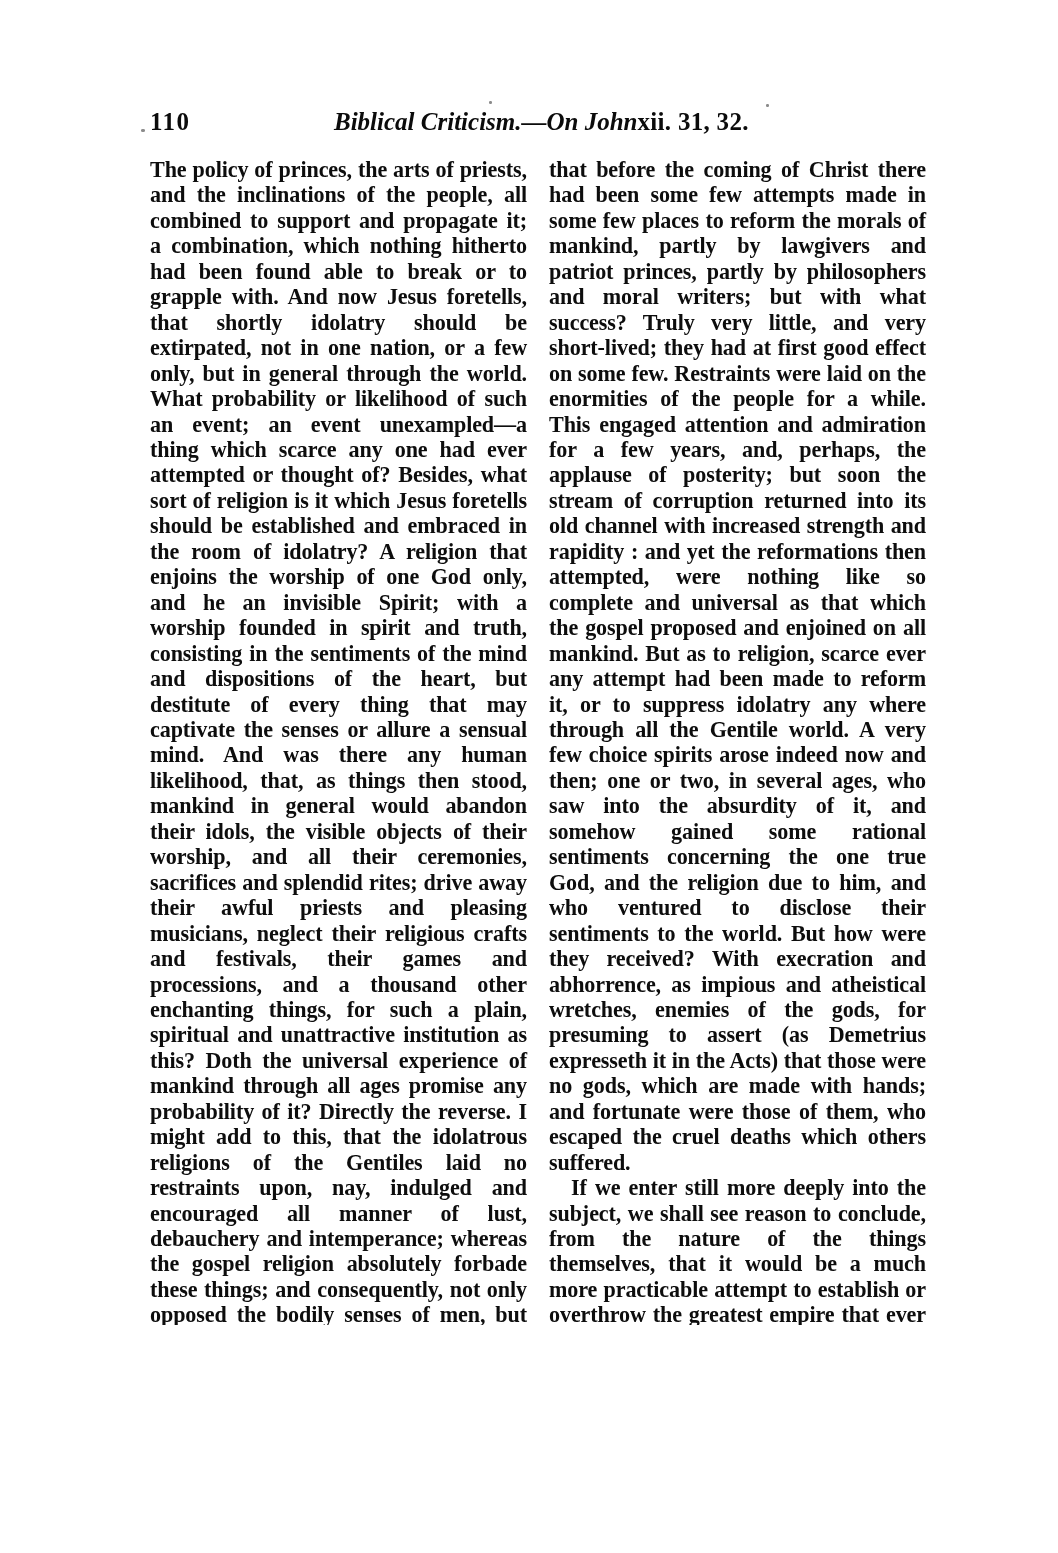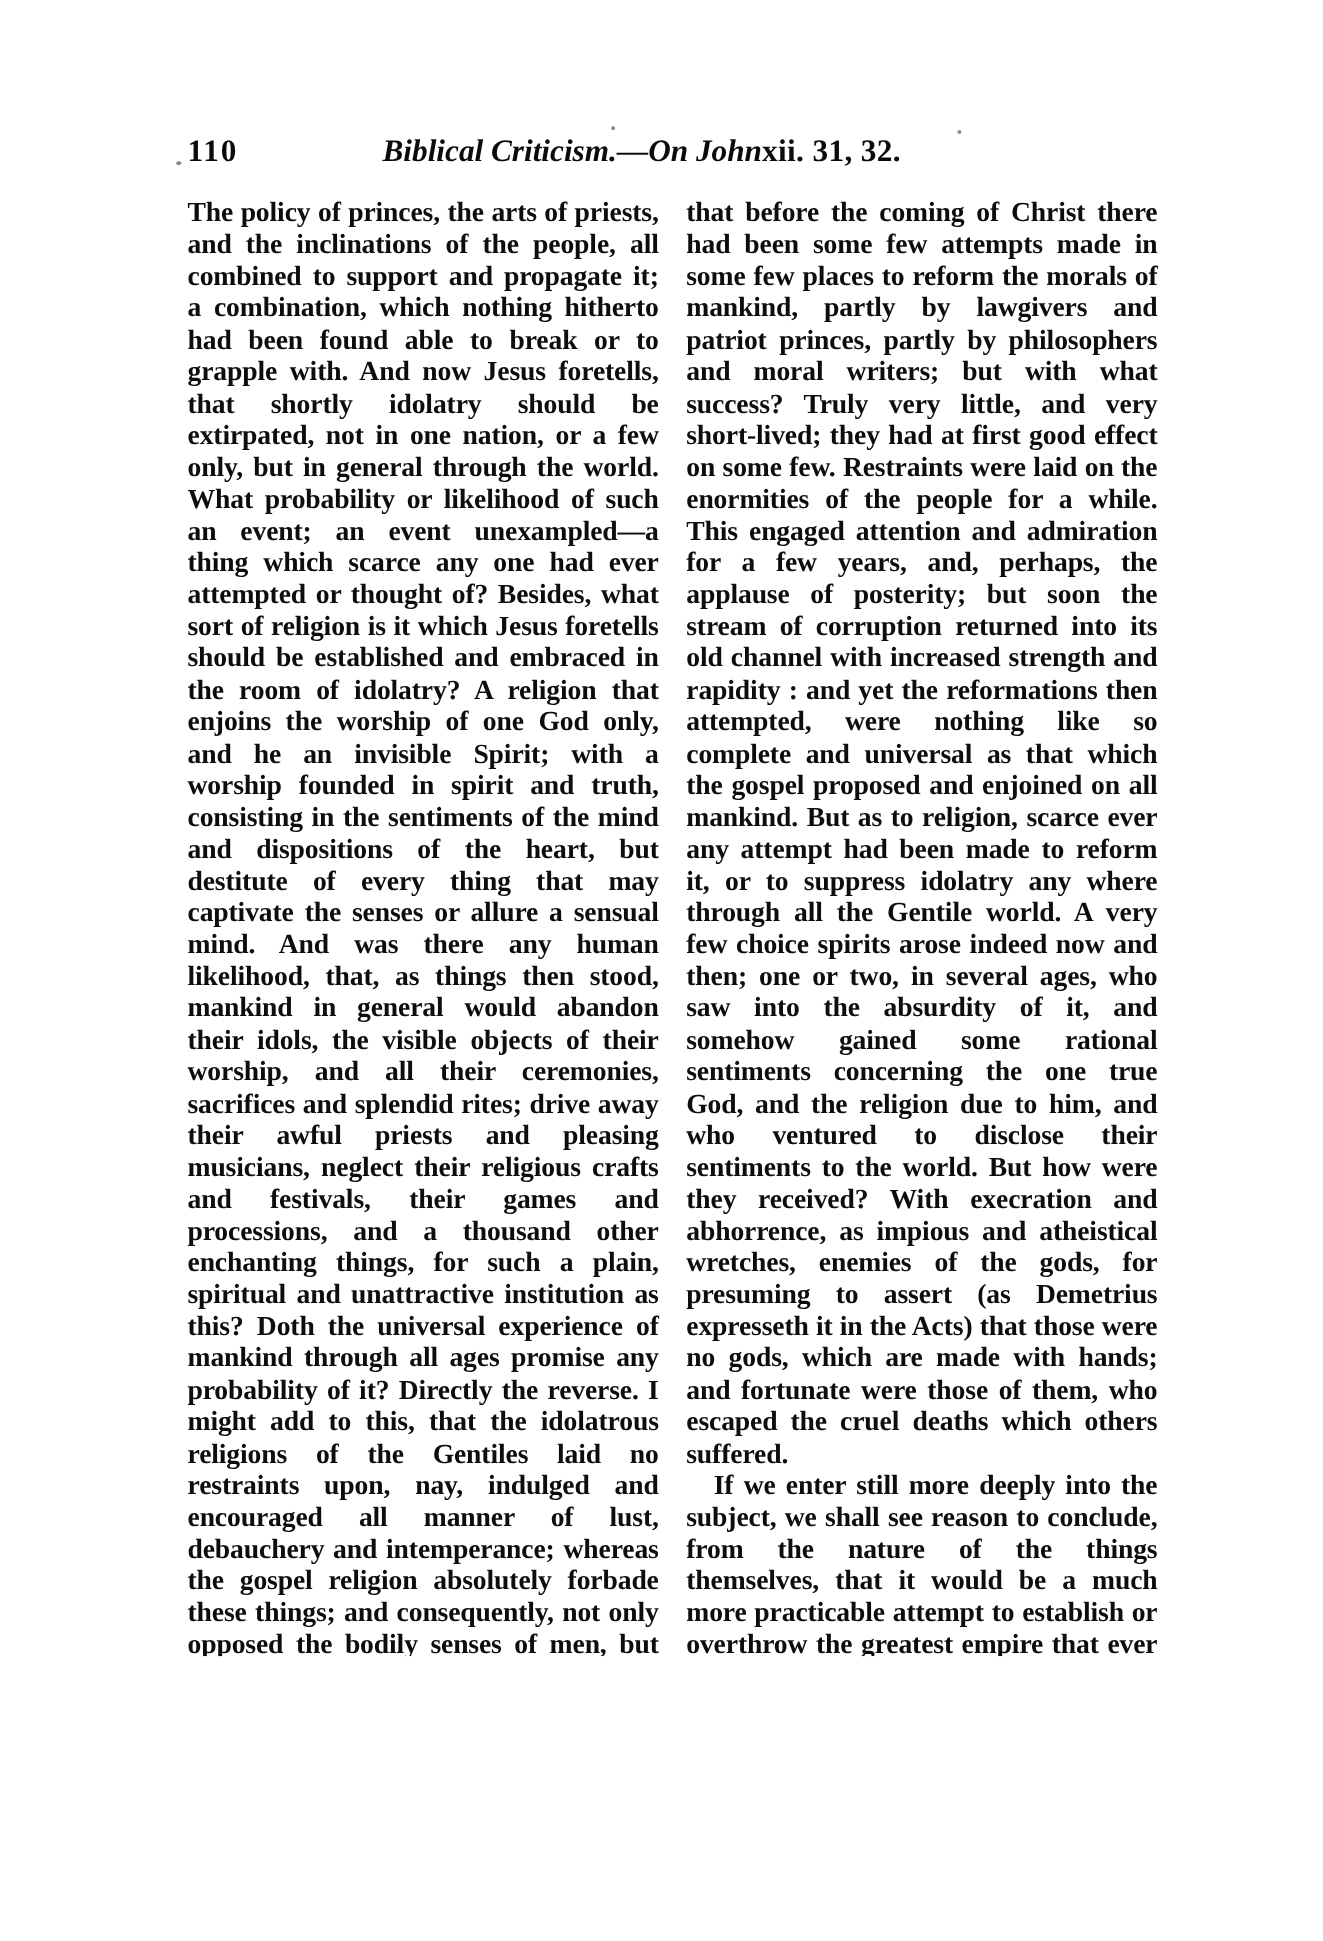--- a/index.html
+++ b/index.html
@@ -35,21 +35,21 @@
     left: 0;
     top: 0;
     font-weight: bold;
     font-size: 25px;
     letter-spacing: 1.5px;
     color: #0b0b0b;
   }
 
   #head-title {
     position: absolute;
-    left: 156px;
+    left: 184px;
     top: 0;
     font-size: 25px;
     white-space: nowrap;
     color: #0b0b0b;
   }
 
   #head-title .ital {
     font-weight: bold;
     font-style: italic;
   }

